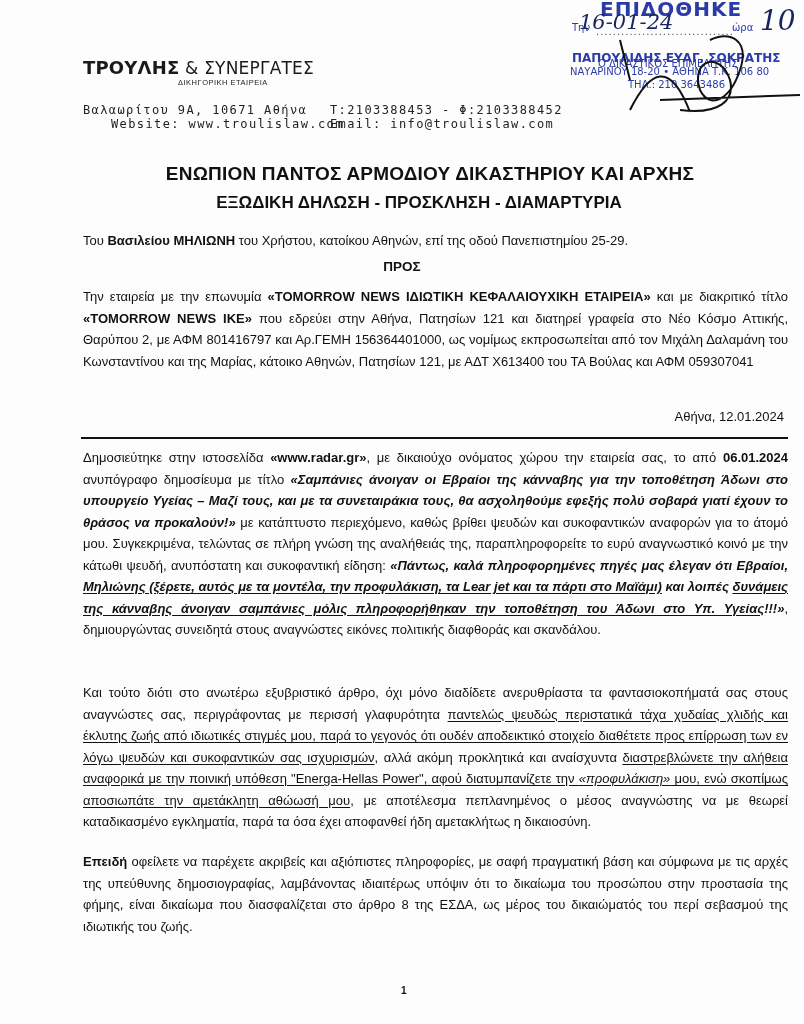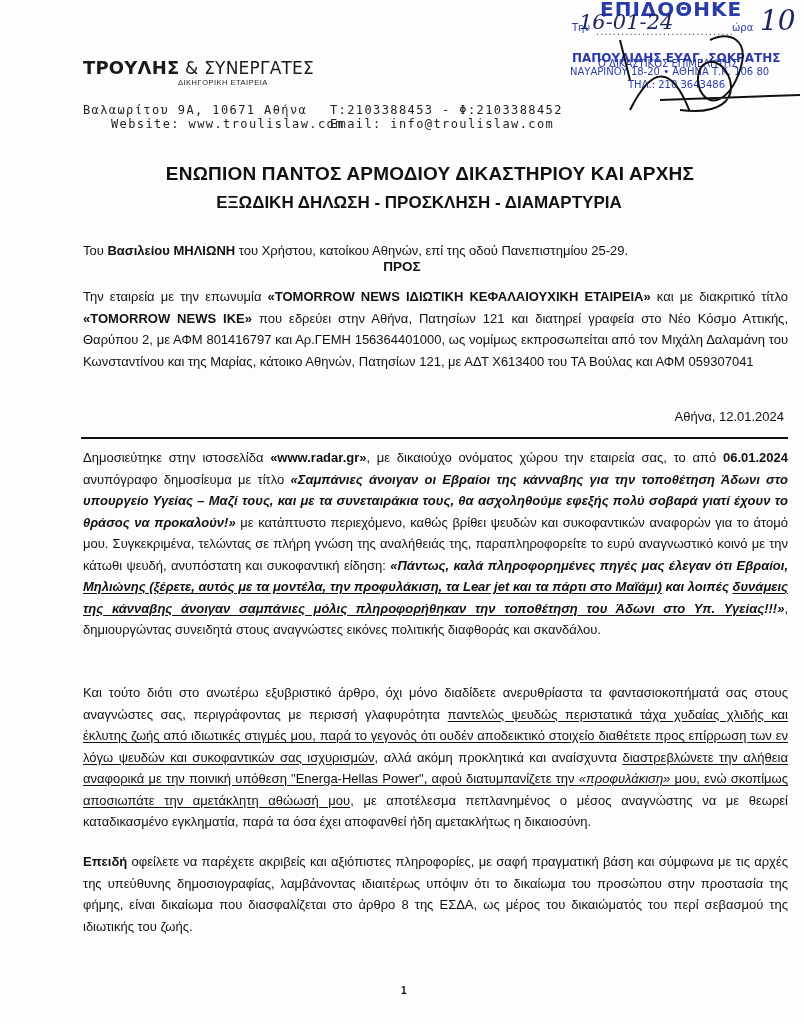--- a/index.html
+++ b/index.html
@@ -54,21 +54,21 @@
     <div class="row" style="left:10px;top:66px;">ΝΑΥΑΡΙΝΟΥ 18-20 • ΑΘΗΝΑ Τ.Κ. 106 80</div>
     <div class="row" style="left:68px;top:79px;">ΤΗΛ.: 210 3643486</div>
     <svg width="244" height="120">
       <path d="M150 40 C170 30,190 40,180 70 C170 100,150 110,140 90 C130 60,160 50,170 80 C175 100,160 115,120 110 M70 110 C90 70,110 60,130 112 M100 100 L240 95 M60 40 L70 80" fill="none" stroke="#111" stroke-width="2"></path>
     </svg>
   </div>
 
   <div class="h1">ΕΝΩΠΙΟΝ ΠΑΝΤΟΣ ΑΡΜΟΔΙΟΥ ΔΙΚΑΣΤΗΡΙΟΥ ΚΑΙ ΑΡΧΗΣ</div>
   <div class="h2">ΕΞΩΔΙΚΗ ΔΗΛΩΣΗ - ΠΡΟΣΚΛΗΣΗ - ΔΙΑΜΑΡΤΥΡΙΑ</div>
 
-  <div class="para" style="top:240px;"><span>Του </span><b>Βασιλείου ΜΗΛΙΩΝΗ</b><span> του Χρήστου, κατοίκου Αθηνών, επί της οδού Πανεπιστημίου 25-29.</span></div>
+  <div class="para" style="top:230px;"><span>Του </span><b>Βασιλείου ΜΗΛΙΩΝΗ</b><span> του Χρήστου, κατοίκου Αθηνών, επί της οδού Πανεπιστημίου 25-29.</span></div>
 
   <div class="center" style="top:259px;">ΠΡΟΣ</div>
 
   <div class="para" style="top:286px;"><span>Την εταιρεία με την επωνυμία </span><b>«TOMORROW NEWS ΙΔΙΩΤΙΚΗ ΚΕΦΑΛΑΙΟΥΧΙΚΗ ΕΤΑΙΡΕΙΑ»</b><span> και με διακριτικό τίτλο </span><b>«TOMORROW NEWS IKE»</b><span> που εδρεύει στην Αθήνα, Πατησίων 121 και διατηρεί γραφεία στο Νέο Κόσμο Αττικής, Θαρύπου 2, με ΑΦΜ 801416797 και Αρ.ΓΕΜΗ 156364401000, ως νομίμως εκπροσωπείται από τον Μιχάλη Δαλαμάνη του Κωνσταντίνου και της Μαρίας, κάτοικο Αθηνών, Πατησίων 121, με ΑΔΤ Χ613400 του ΤΑ Βούλας και ΑΦΜ 059307041</span></div>
 
   <div class="date">Αθήνα, 12.01.2024</div>
   <div class="rule"></div>
 
   <div class="para" style="top:447px;"><span>Δημοσιεύτηκε στην ιστοσελίδα </span><b>«www.radar.gr»</b><span>, με δικαιούχο ονόματος χώρου την εταιρεία σας, το από </span><b>06.01.2024</b><span> ανυπόγραφο δημοσίευμα με τίτλο </span><b><i>«Σαμπάνιες άνοιγαν οι Εβραίοι της κάνναβης για την τοποθέτηση Άδωνι στο υπουργείο Υγείας – Μαζί τους, και με τα συνεταιράκια τους, θα ασχοληθούμε εφεξής πολύ σοβαρά γιατί έχουν το θράσος να προκαλούν!»</i></b><span> με κατάπτυστο περιεχόμενο, καθώς βρίθει ψευδών και συκοφαντικών αναφορών για το άτομό μου. Συγκεκριμένα, τελώντας σε πλήρη γνώση της αναλήθειάς της, παραπληροφορείτε το ευρύ αναγνωστικό κοινό με την κάτωθι ψευδή, ανυπόστατη και συκοφαντική είδηση: </span><b><i>«Πάντως, καλά πληροφορημένες πηγές μας έλεγαν ότι Εβραίοι, </i><i><u>Μηλιώνης (ξέρετε, αυτός με τα μοντέλα, την προφυλάκιση, τα Lear jet και τα πάρτι στο Μαϊάμι)</u></i><i> και λοιπές </i><i><u>δυνάμεις της κάνναβης άνοιγαν σαμπάνιες μόλις πληροφορήθηκαν την τοποθέτηση του Άδωνι στο Υπ. Υγείας</u></i><i>!!!»</i></b><span>, δημιουργώντας συνειδητά στους αναγνώστες εικόνες πολιτικής διαφθοράς και σκανδάλου.</span></div>
 

